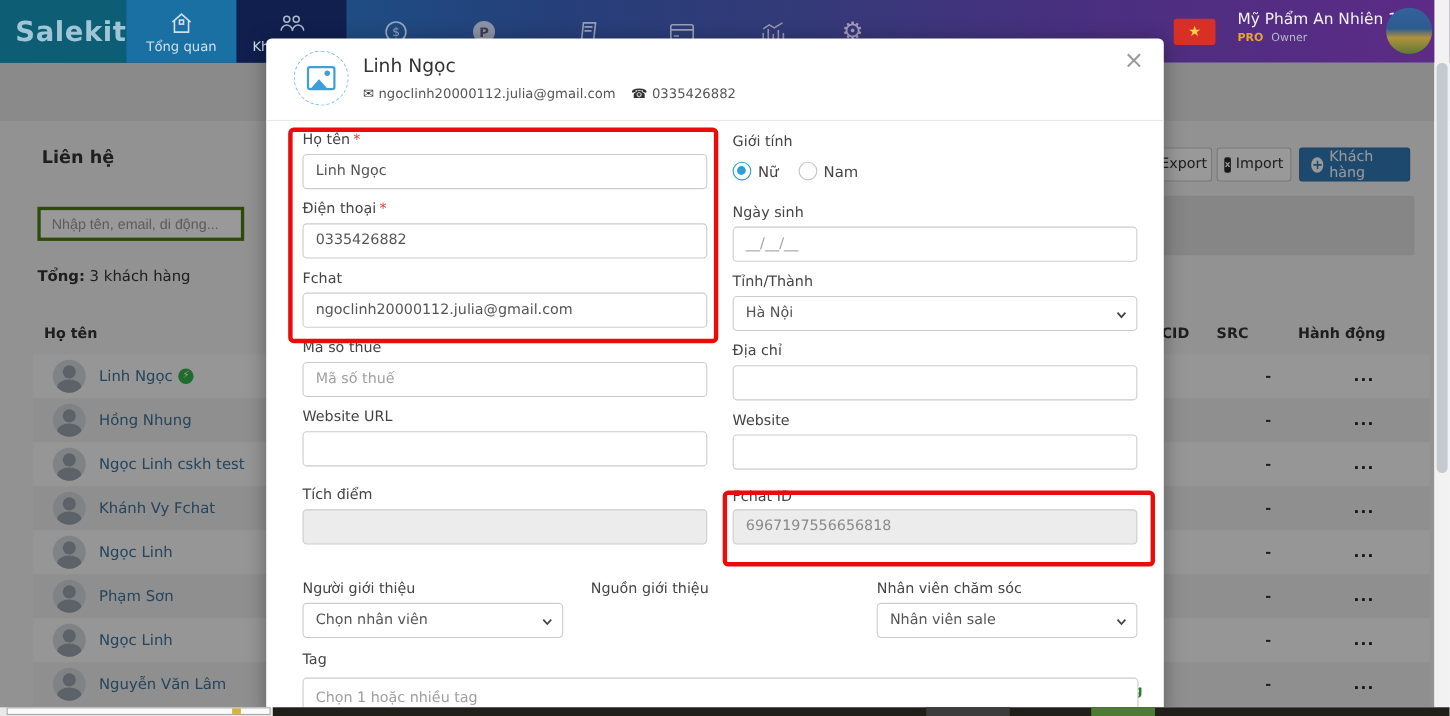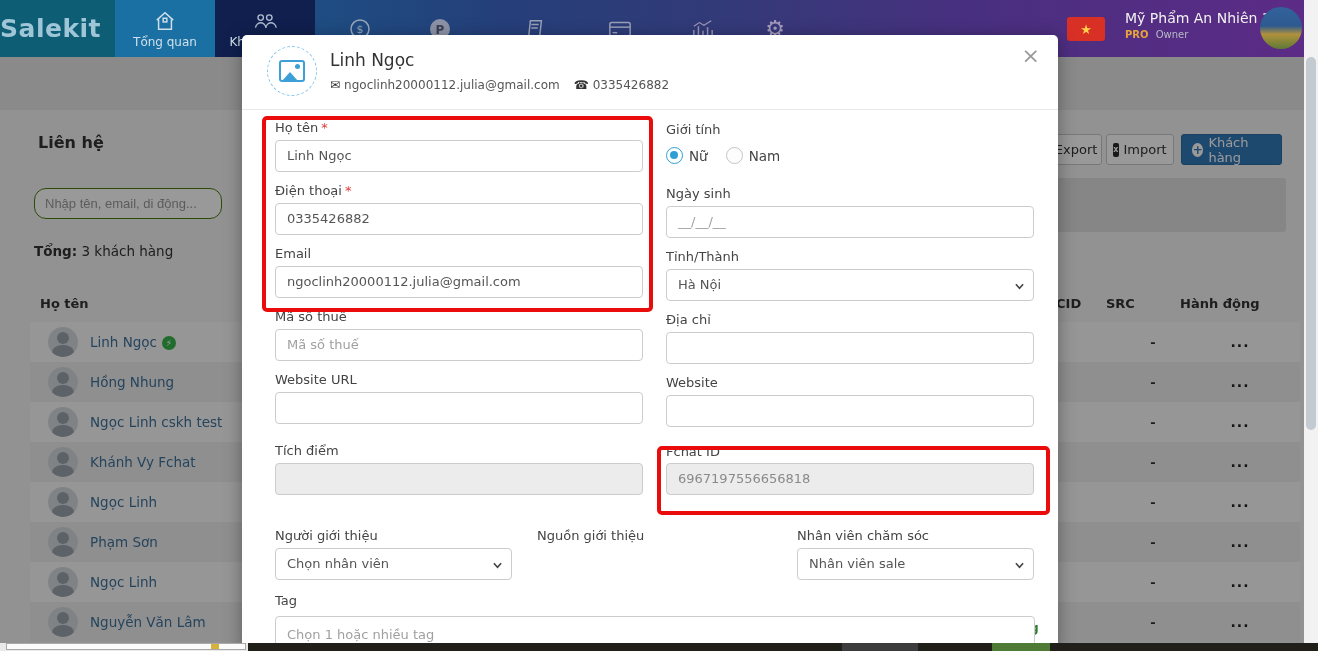--- a/index.html
+++ b/index.html
@@ -3,21 +3,21 @@
 <meta charset="utf-8">
 <style>
   * { margin:0; padding:0; box-sizing:border-box; }
   body { font-family:"DejaVu Sans","Liberation Sans",sans-serif; }
   .root { position:relative; width:1318px; height:651px; overflow:hidden; background:#f4f4f4; }
 
   
   .navbar { position:absolute; top:0; left:0; width:1318px; height:57px; z-index:2;
     background:linear-gradient(90deg,#14679a 0%,#1d4f84 22%,#253f7a 38%,#333a78 55%,#4a2f80 75%,#5d2b86 100%); }
   .nav-logo { position:absolute; left:0; top:0; width:115px; height:57px; background:#0d5d75;
-    display:flex; align-items:center; justify-content:flex-start; }
+    display:flex; align-items:center; justify-content:flex-end; }
   .nav-logo span { color:#9fc6d6; font-size:25px; font-weight:700; letter-spacing:0.5px; }
   .nav-item { position:absolute; top:0; height:57px; display:flex; flex-direction:column;
     align-items:center; justify-content:center; gap:2px; }
   .nav-item .lbl { font-size:12px; color:#cfe0ea; }
   .nav-overview { left:115px; width:100px; background:#1a6fa3; }
   .nav-customers { left:215px; width:100px; background:#101f4e; }
   .nav-ico { width:26px; height:24px; display:flex; align-items:center; justify-content:center; }
   .nav-mini { position:absolute; top:0; height:57px; width:40px; display:flex; align-items:center; justify-content:center; }
   .nav-flag { position:absolute; left:1067px; top:17px; width:38px; height:24px; background:#d93025;
     border-radius:3px; display:flex; align-items:center; justify-content:center; color:#ffd24a; font-size:13px; }
@@ -28,21 +28,21 @@
   .nav-user .usub .pro { color:#e8a33d; font-weight:700; }
   .nav-user .usub .role { color:#b9b9c9; margin-left:4px; }
   .nav-avatar { position:absolute; left:1260px; top:7px; width:42px; height:42px; border-radius:50%;
     background:linear-gradient(180deg,#33629c 0%,#2d5a8f 45%,#b0913c 65%,#5d7a35 100%); }
 
   
   .page-header-band { position:absolute; top:57px; left:0; width:1318px; height:53px; background:#e6e6e6; }
   .page-body { position:absolute; top:110px; left:0; width:1318px; height:541px; background:#f4f4f4; }
   .page-title { position:absolute; left:38px; top:133px; font-size:16px; font-weight:600; color:#333; }
   .search-box { position:absolute; left:34px; top:188px; width:188px; height:31px; background:#fff;
-    border:1px solid #4d7c0f; border-radius:12px; padding:0 10px; font-size:13px; color:#555; }
+    border:3px solid #4d7c0f; border-radius:0; padding:0 10px; font-size:13px; color:#555; }
   .search-box::placeholder { color:#9a9a9a; }
   .filter-panel { position:absolute; left:250px; top:178px; width:1036px; height:54px; background:#e0e0e0; border-radius:3px; }
   .total-line { position:absolute; left:34px; top:243px; font-size:13.5px; color:#333; }
   .total-line b { font-weight:700; }
   .btn { position:absolute; top:134px; height:31px; border:1px solid #c9c9c9; border-radius:3px;
     background:#fff; color:#333; font-size:13px; display:flex; align-items:center; justify-content:center; gap:5px; padding:0 10px; }
   .btn-export { left:1040px; width:62px; }
   .btn-import { left:1106px; width:68px; }
   .btn-add { left:1181px; width:101px; background:#337ab7; border-color:#2e6da4; color:#fff; }
   .xls-ico { display:inline-block; width:12px; height:14px; background:#2a2a2a; color:#fff; font-size:8px;
@@ -330,21 +330,21 @@
     </div>
     <div class="m-close">×</div>
     <div class="m-divider"></div>
 
     <div class="f-label colL" style="top:85px"><span>Họ tên</span><span class="req">*</span></div>
     <div class="f-input colL" style="top:105px">Linh Ngọc</div>
 
     <div class="f-label colL" style="top:148px"><span>Điện thoại</span><span class="req">*</span></div>
     <div class="f-input colL" style="top:168px">0335426882</div>
 
-    <div class="f-label colL" style="top:211px">Email</div>
+    <div class="f-label colL" style="top:211px">Fchat</div>
     <div class="f-input colL" style="top:231px">ngoclinh20000112.julia@gmail.com</div>
 
     <div class="f-label colL" style="top:274px">Mã số thuế</div>
     <div class="f-input ph colL" style="top:294px">Mã số thuế</div>
 
     <div class="f-label colL" style="top:337px">Website URL</div>
     <div class="f-input colL" style="top:357px"></div>
 
     <div class="f-label colL" style="top:408px">Tích điểm</div>
     <div class="f-input disabled colL" style="top:428px"></div>

